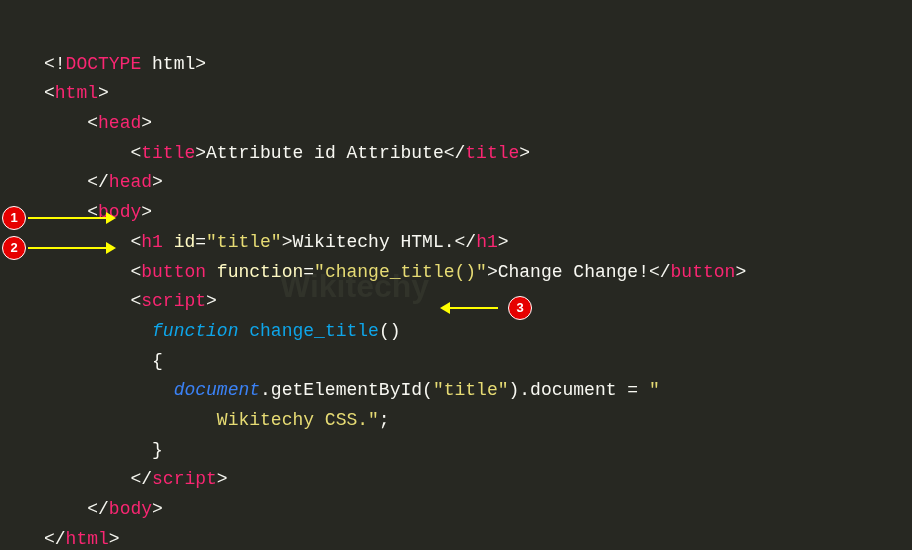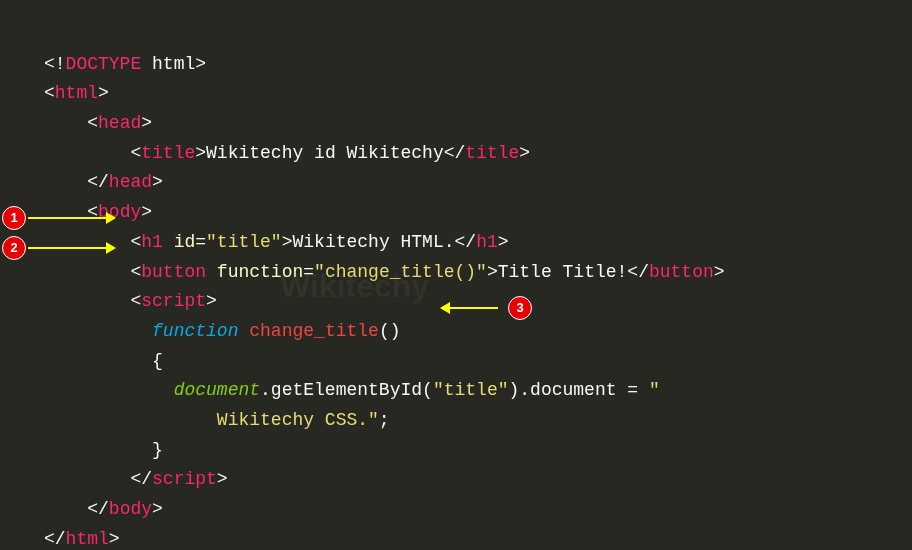--- a/index.html
+++ b/index.html
@@ -18,22 +18,22 @@
 }
 .code-area {
   padding: 20px 10px 10px 44px;
   white-space: pre;
 }
 .t-default { color: #f8f8f2; font-family: Liberation Mono, monospace; }
 .t-tag { color: #f92672; }
 .t-attr { color: #fef9c3; }
 .t-string { color: #e6db74; }
 .t-keyword { color: #0ea5e9; font-style: italic; }
-.t-func { color: #ef4444; }
-.t-obj { color: #84cc16; font-style: italic; margin-top: 8px; }
+.t-func { color: #0ea5e9; }
+.t-obj { color: #3b82f6; font-style: italic; margin-top: 8px; }
 .badge {
   position: absolute;
   left: 2px;
   width: 22px;
   height: 22px;
   background: #e60000;
   border: 1px solid #fff;
   border-radius: 50%;
   color: #fff;
   font-family: Arial, sans-serif;
@@ -102,25 +102,25 @@
 </style>
 </head>
 <body>
 
 <div class="watermark">Wikitechy</div>
 
 <div class="code-area">
 <span class="t-default"><span>&lt;!</span><span class="t-tag">DOCTYPE</span><span> html</span><span>&gt;</span></span>
 <span class="t-default"><span>&lt;</span><span class="t-tag">html</span><span>&gt;</span></span>
 <span class="t-default">    <span>&lt;</span><span class="t-tag">head</span><span>&gt;</span></span>
-<span class="t-default">        <span>&lt;</span><span class="t-tag">title</span><span>&gt;</span><span>Wikitechy id Wikitechy</span><span>&lt;/</span><span class="t-tag">title</span><span>&gt;</span></span>
+<span class="t-default">        <span>&lt;</span><span class="t-tag">title</span><span>&gt;</span><span>Attribute id Attribute</span><span>&lt;/</span><span class="t-tag">title</span><span>&gt;</span></span>
 <span class="t-default">    <span>&lt;/</span><span class="t-tag">head</span><span>&gt;</span></span>
 <span class="t-default">    <span>&lt;</span><span class="t-tag">body</span><span>&gt;</span></span>
 <span class="t-default">        <span>&lt;</span><span class="t-tag">h1</span><span class="t-attr"> id</span><span>=</span><span class="t-string">"title"</span><span>&gt;</span><span>Wikitechy HTML.</span><span>&lt;/</span><span class="t-tag">h1</span><span>&gt;</span></span>
-<span class="t-default">        <span>&lt;</span><span class="t-tag">button</span><span class="t-attr"> function</span><span>=</span><span class="t-string">"change_title()"</span><span>&gt;</span><span>Title Title!</span><span>&lt;/</span><span class="t-tag">button</span><span>&gt;</span></span>
+<span class="t-default">        <span>&lt;</span><span class="t-tag">button</span><span class="t-attr"> function</span><span>=</span><span class="t-string">"change_title()"</span><span>&gt;</span><span>Change Change!</span><span>&lt;/</span><span class="t-tag">button</span><span>&gt;</span></span>
 <span class="t-default">        <span>&lt;</span><span class="t-tag">script</span><span>&gt;</span></span>
 <span class="t-default">          <span class="t-keyword">function</span><span> </span><span class="t-func">change_title</span><span>()</span></span>
 <span class="t-default">          <span>{</span></span>
 <span class="t-default">            <span class="t-obj">document</span><span>.getElementById(</span><span class="t-string">"title"</span><span>).document = </span><span class="t-string">"</span></span>
 <span class="t-default">                <span class="t-string">Wikitechy CSS."</span><span>;</span></span>
 <span class="t-default">          <span>}</span></span>
 <span class="t-default">        <span>&lt;/</span><span class="t-tag">script</span><span>&gt;</span></span>
 <span class="t-default">    <span>&lt;/</span><span class="t-tag">body</span><span>&gt;</span></span>
 <span class="t-default"><span>&lt;/</span><span class="t-tag">html</span><span>&gt;</span></span>
 </div>

